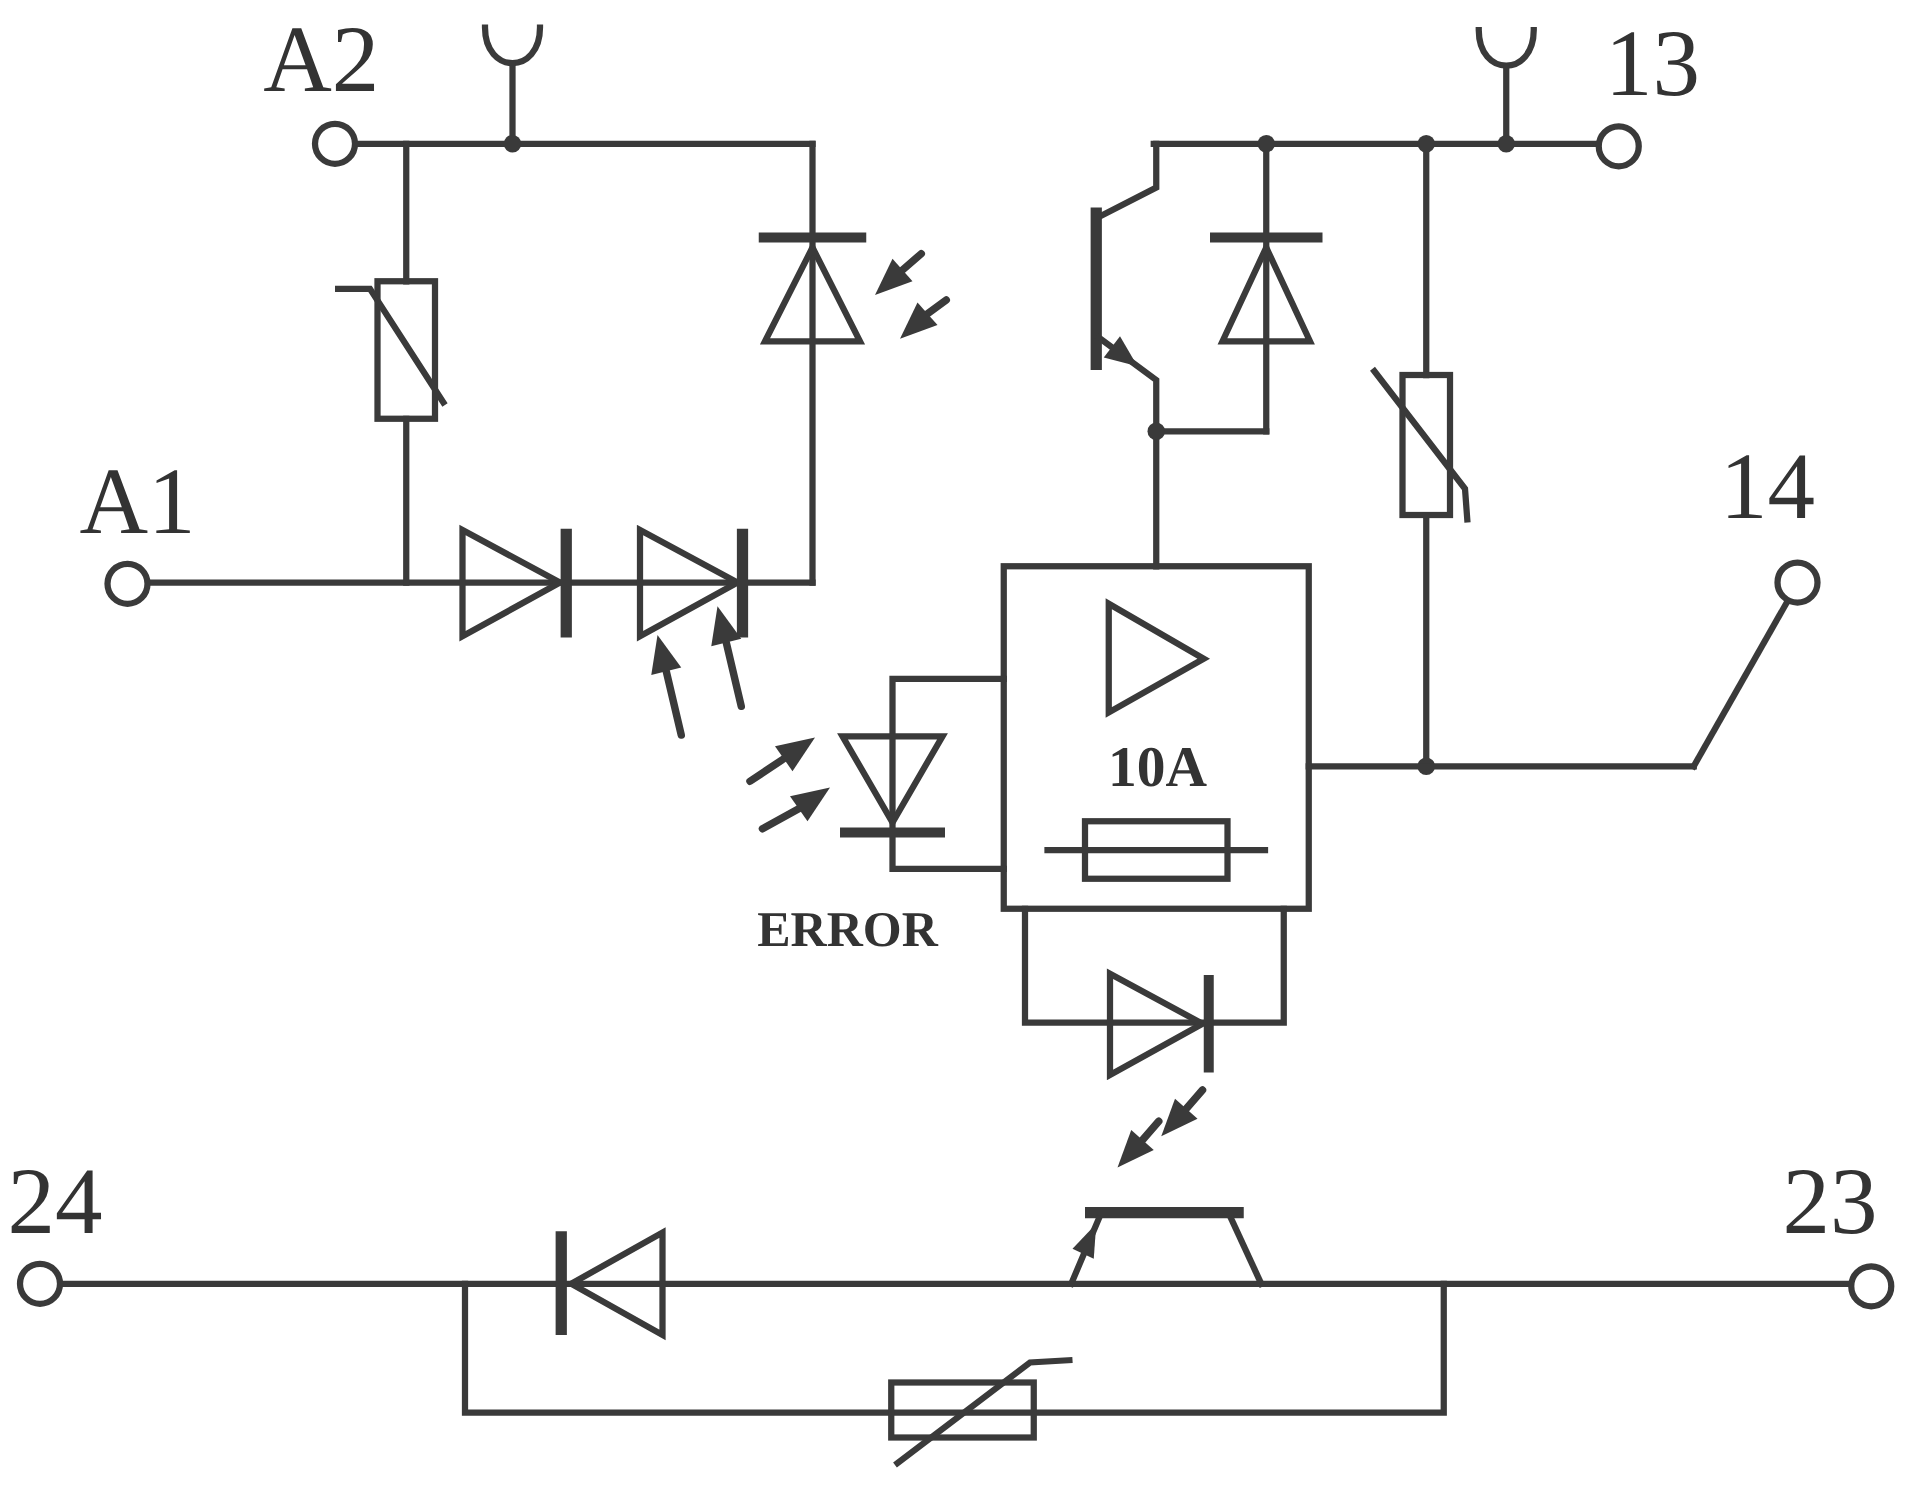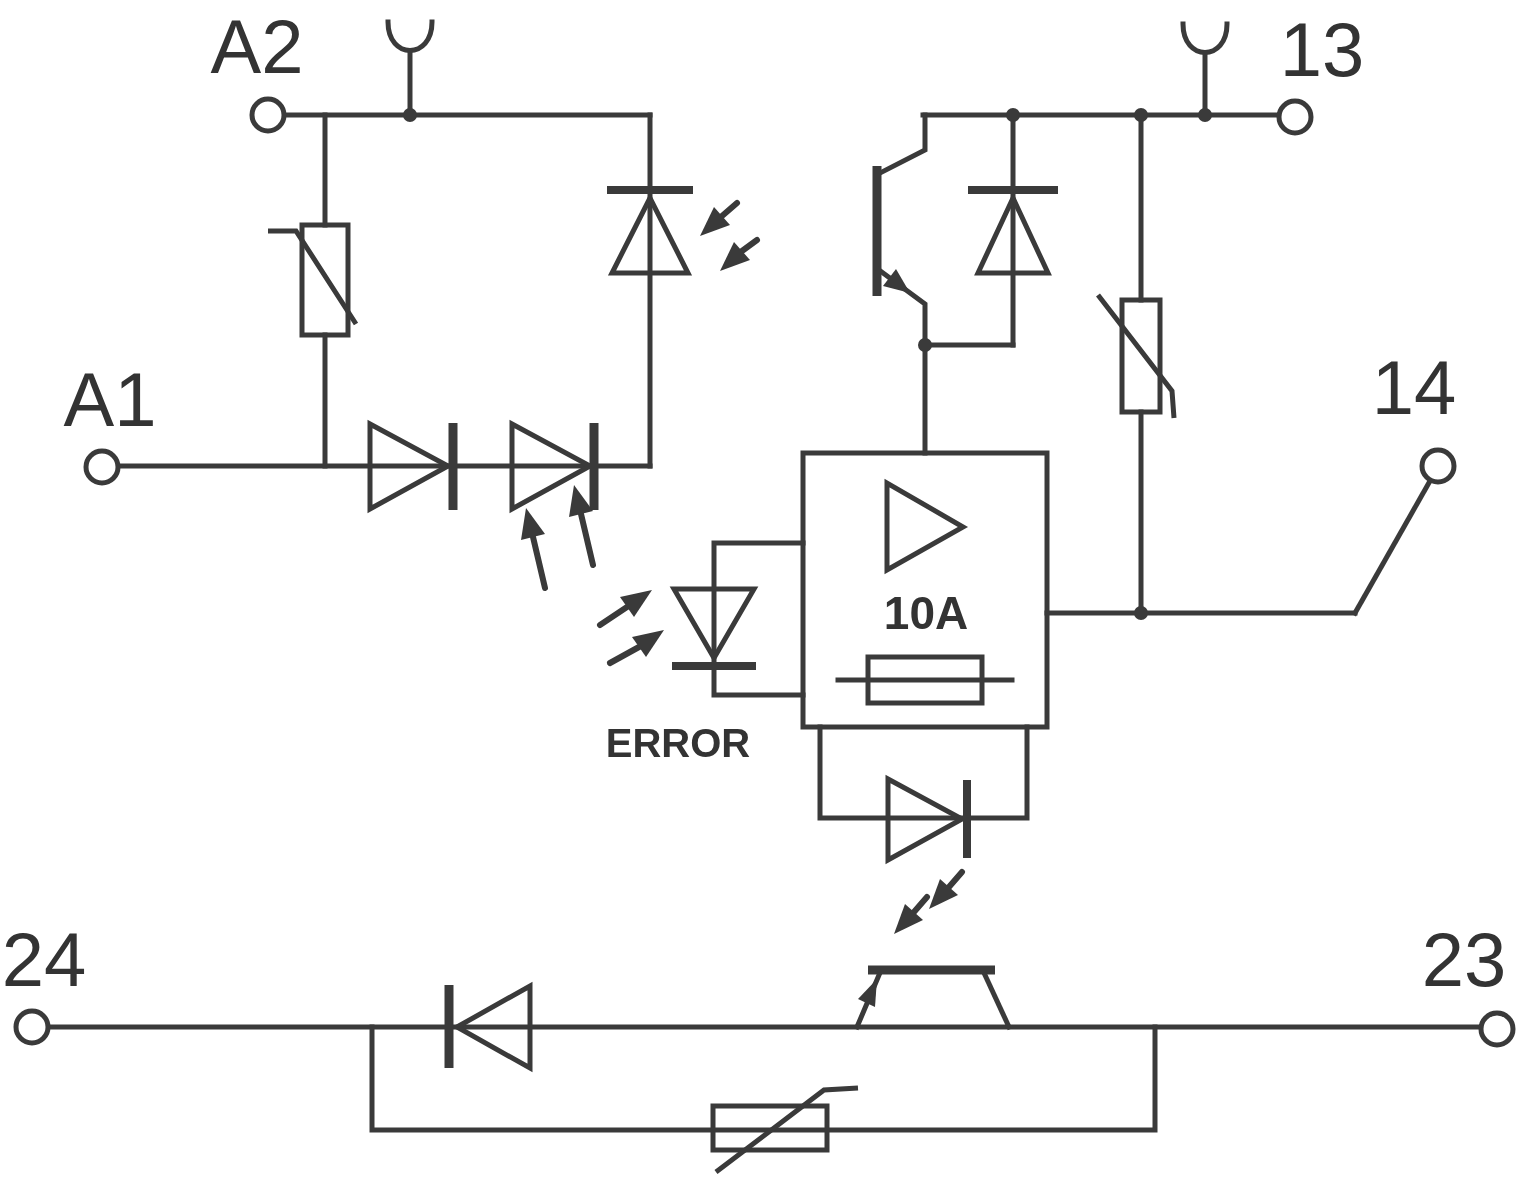--- a/index.html
+++ b/index.html
@@ -1,17 +1,17 @@
 <!DOCTYPE html>
 <html><head>
 <meta charset="utf-8">
 <style>
   html,body{margin:0;padding:0;background:#ffffff;}
   .stage{position:relative;width:1537px;height:1200px;background:#ffffff;overflow:hidden;
-         font-family:Liberation Sans, sans-serif;}
+         font-family:Liberation Serif, serif;}
   svg{position:absolute;left:0;top:0;}
   .wire{stroke:#3a3a3a;stroke-width:5;fill:none;stroke-linecap:square;}
   .sym{stroke:#3a3a3a;stroke-width:5;fill:none;stroke-linejoin:miter;}
   .bar{stroke:#3a3a3a;stroke-width:9;fill:none;stroke-linecap:butt;}
   .bar8{stroke:#3a3a3a;stroke-width:8;fill:none;stroke-linecap:butt;}
   .dot{fill:#3a3a3a;stroke:none;}
   .term{stroke:#3a3a3a;stroke-width:5;fill:#ffffff;}
   .arrowline{stroke:#3a3a3a;stroke-width:6;fill:none;stroke-linecap:round;}
   .arrowhead{fill:#3a3a3a;stroke:none;}
   .lbl{fill:#333333;font-size:76px;font-weight:400;text-anchor:middle;}

